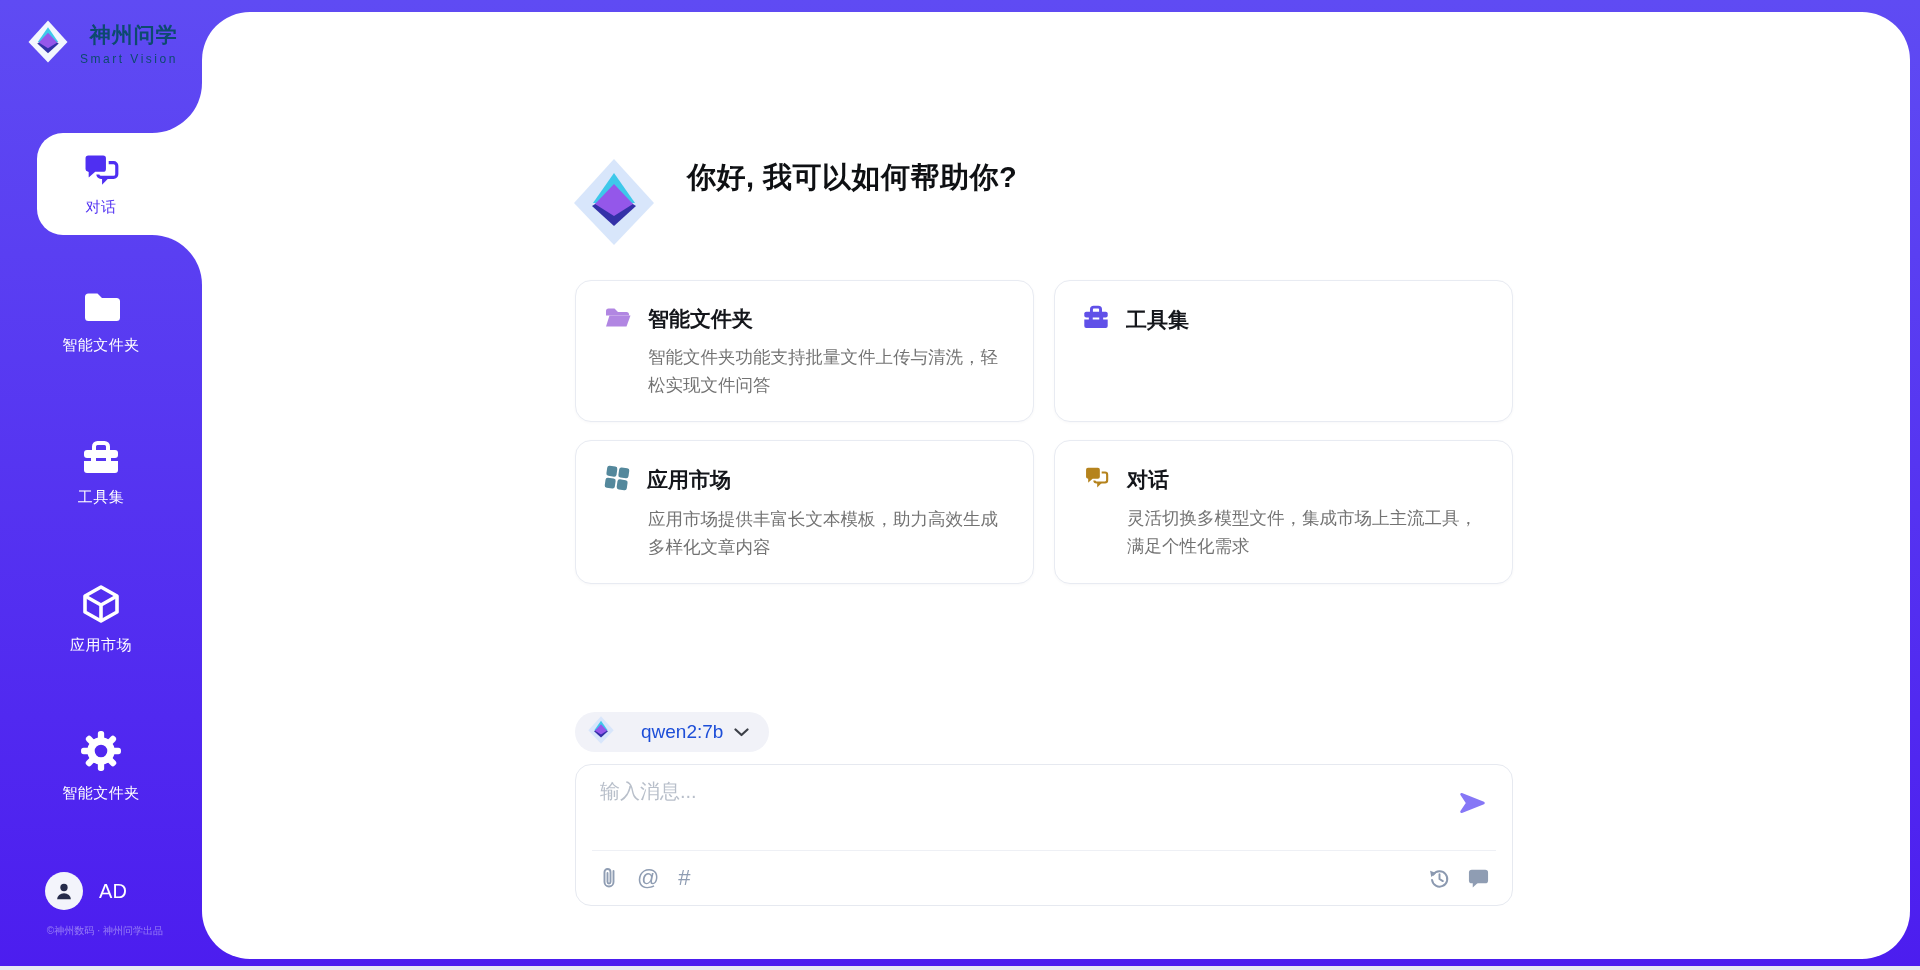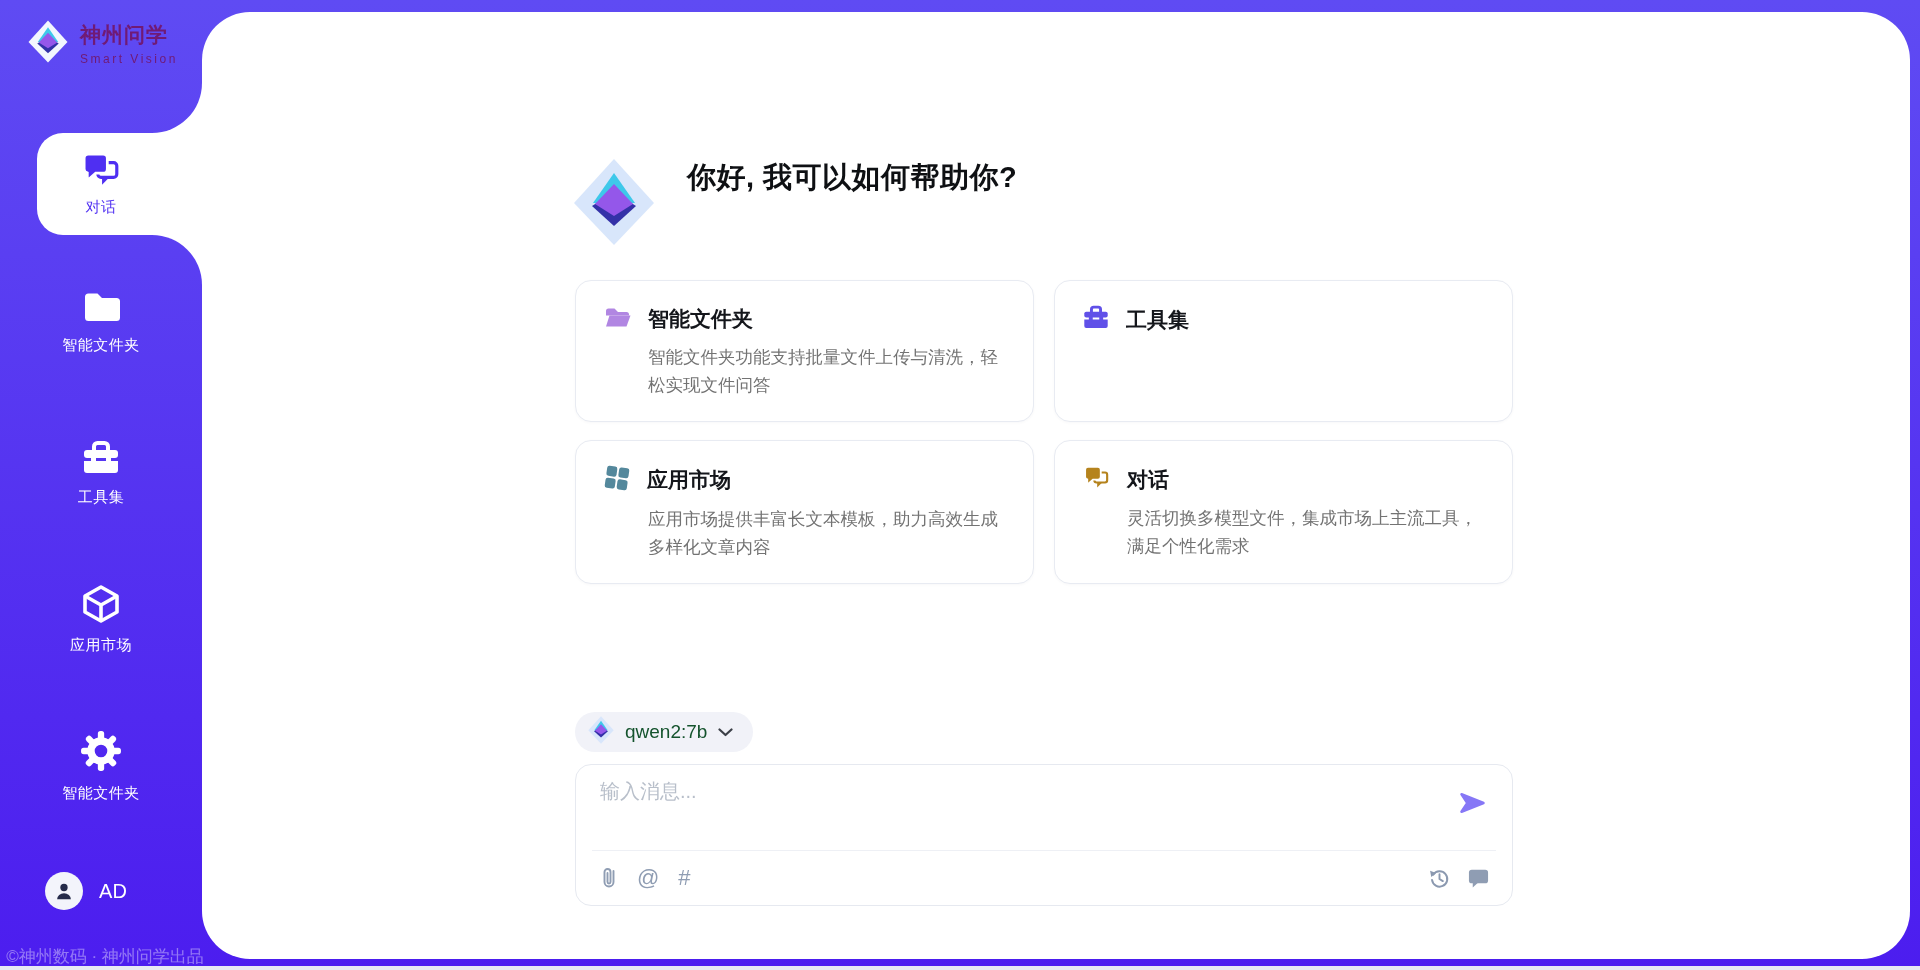--- a/index.html
+++ b/index.html
@@ -14,21 +14,21 @@
   .main-panel {
     position:absolute; left:202px; top:12px; right:10px; bottom:11px;
     background:#fff; border-radius:48px; z-index:1;
   }
   .bottom-strip {
     position:absolute; left:0; right:0; bottom:0; height:4px;
     background:#e7e9f4; z-index:6;
   }
   
   .brand { position:absolute; left:28px; top:20px; display:flex; align-items:center; gap:12px; z-index:4; }
-  .brand-text { color:#701a75; }
+  .brand-text { color:#0c4a6e;text-align:right; }
   .brand-name { font-size:21px; font-weight:bold; letter-spacing:1px; }
   .brand-sub  { font-size:12px; letter-spacing:2.5px; margin-top:3px; }
 
   .active-tab {
     position:absolute; left:37px; top:133px; width:165px; height:102px;
     background:#fff; border-radius:26px 0 0 26px; z-index:2;
   }
   .scoop { position:absolute; left:152px; width:50px; height:50px; background:#fff; overflow:hidden; z-index:2; }
   .scoop::after {
     content:""; position:absolute; inset:0;
@@ -44,22 +44,22 @@
   }
   .nav-item.active { top:133px; height:102px; justify-content:center; gap:7px; color:#4f2ff2; }
   .nav-label { letter-spacing:.5px; }
 
   .user-row {
     position:absolute; left:0; top:872px; width:172px; display:flex; align-items:center;
     justify-content:center; gap:16px; color:#fff; font-size:20px; z-index:4; cursor:pointer;
   }
   .avatar { width:38px; height:38px; border-radius:50%; background:#f3f4fb; display:flex; align-items:center; justify-content:center; }
   .side-footer {
-    position:absolute; left:0; bottom:2px; width:210px; text-align:center;
-    color:rgba(255,255,255,.4); font-size:17px; z-index:4; white-space:nowrap;
+    position:absolute; left:0; bottom:32px; width:210px; text-align:center;
+    color:rgba(255,255,255,.4); font-size:10px; z-index:4; white-space:nowrap;
   }
 
   
   .greeting { position:absolute; left:371px; top:146px; display:flex; align-items:flex-start; gap:32px; }
   .greeting-text { font-size:29px; font-weight:bold; color:#0e1013; letter-spacing:.5px; }
 
   .cards {
     position:absolute; left:373px; top:268px; width:938px;
     display:grid; grid-template-columns:1fr 1fr; gap:18px 20px;
   }
@@ -69,21 +69,21 @@
   }
   .card-head { display:flex; align-items:center; gap:17px; }
   .card-title { font-size:21px; font-weight:bold; color:#14161b; }
   .card-desc { margin:10px 0 0 44px; font-size:17.5px; color:#737373; line-height:1.6; }
 
   .model-pill {
     position:absolute; left:373px; top:700px; height:40px; border-radius:20px;
     background:#f1f2f8; display:flex; align-items:center; gap:11px;
     padding:0 20px 0 13px; cursor:pointer;
   }
-  .model-name { font-size:19px; color:#14532d; }
+  .model-name { font-size:19px; color:#1d4ed8;margin-left:16px; }
 
   .composer {
     position:absolute; left:373px; top:752px; width:938px; height:142px;
     border:1.5px solid #e6e9f0; border-radius:16px; background:#fff;
   }
   .composer textarea {
     position:absolute; left:24px; top:13px; right:70px; height:62px;
     border:none; outline:none; resize:none; background:transparent;
     font-family:Liberation Sans, sans-serif; font-size:20px; color:#000000;
   }

